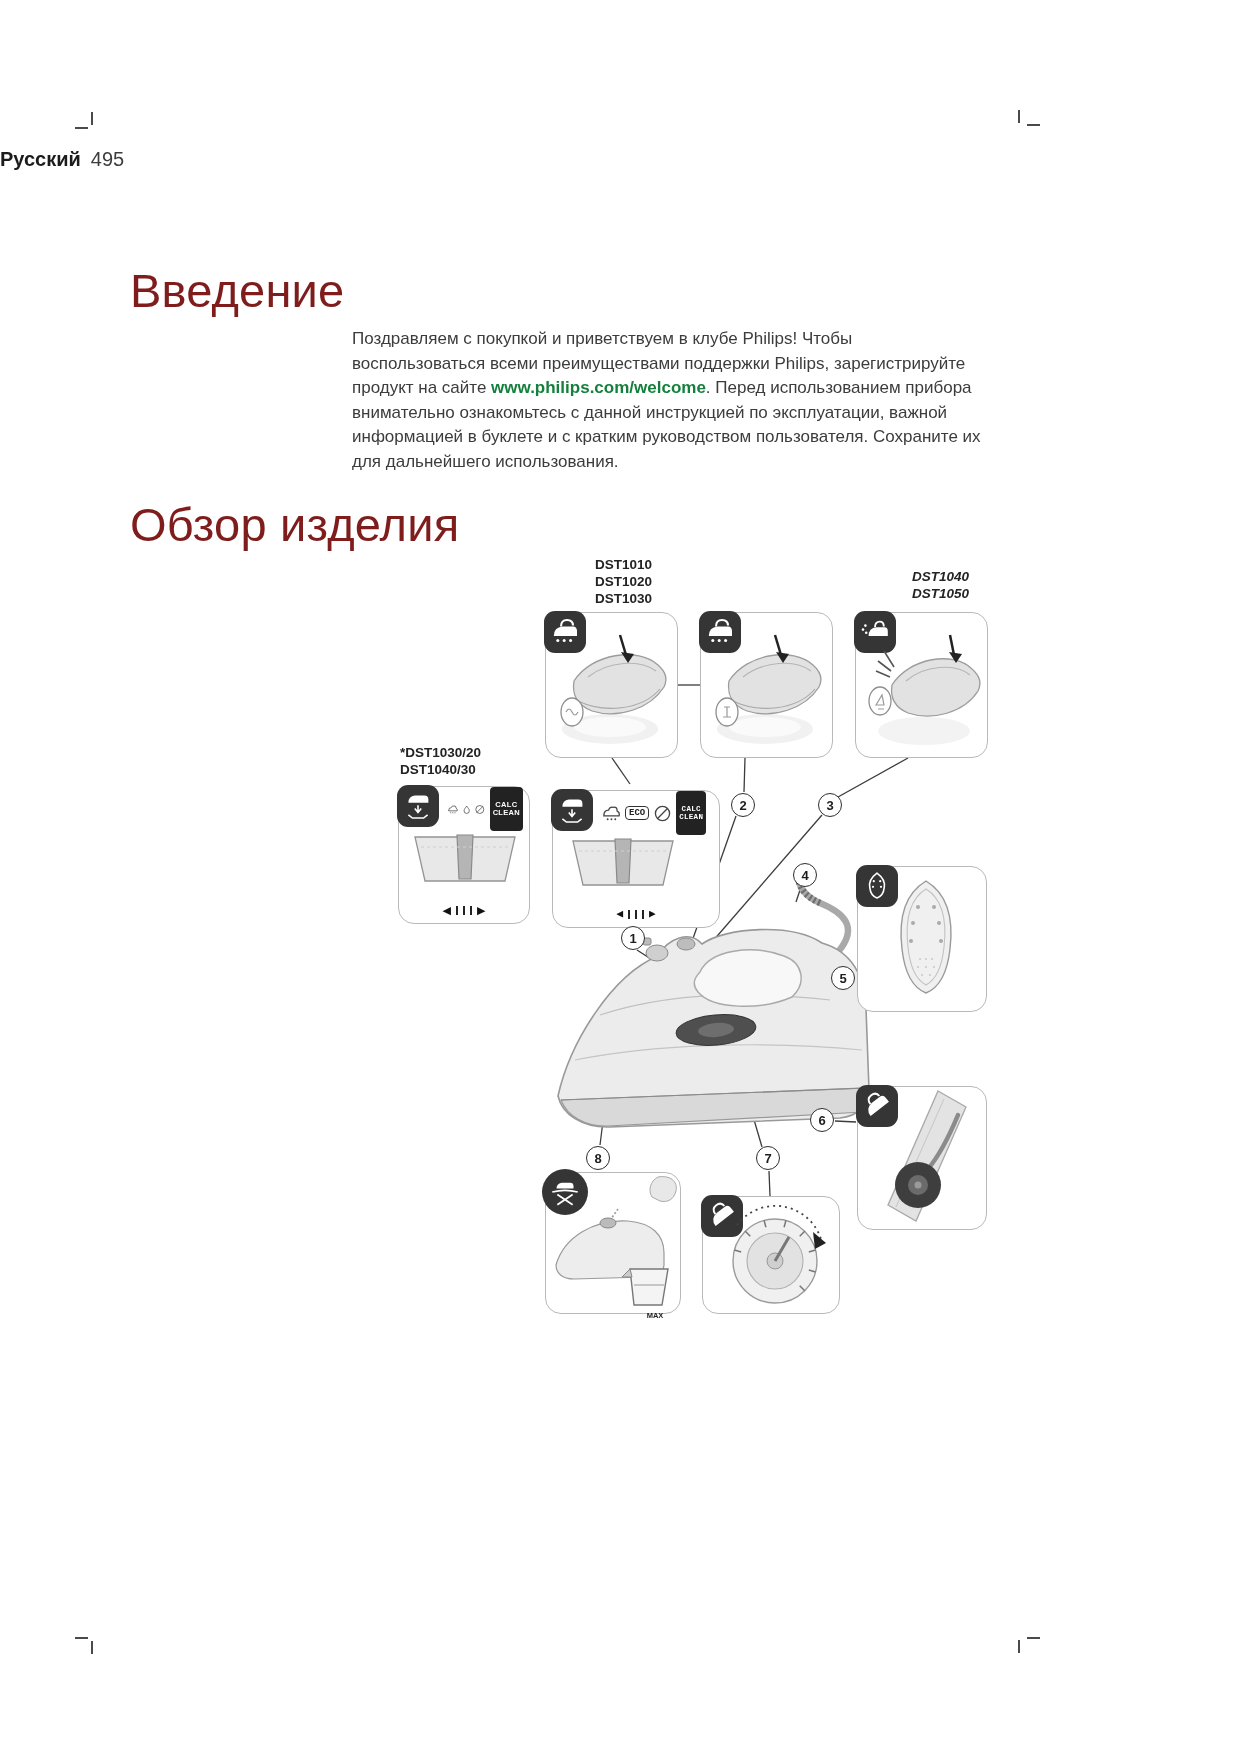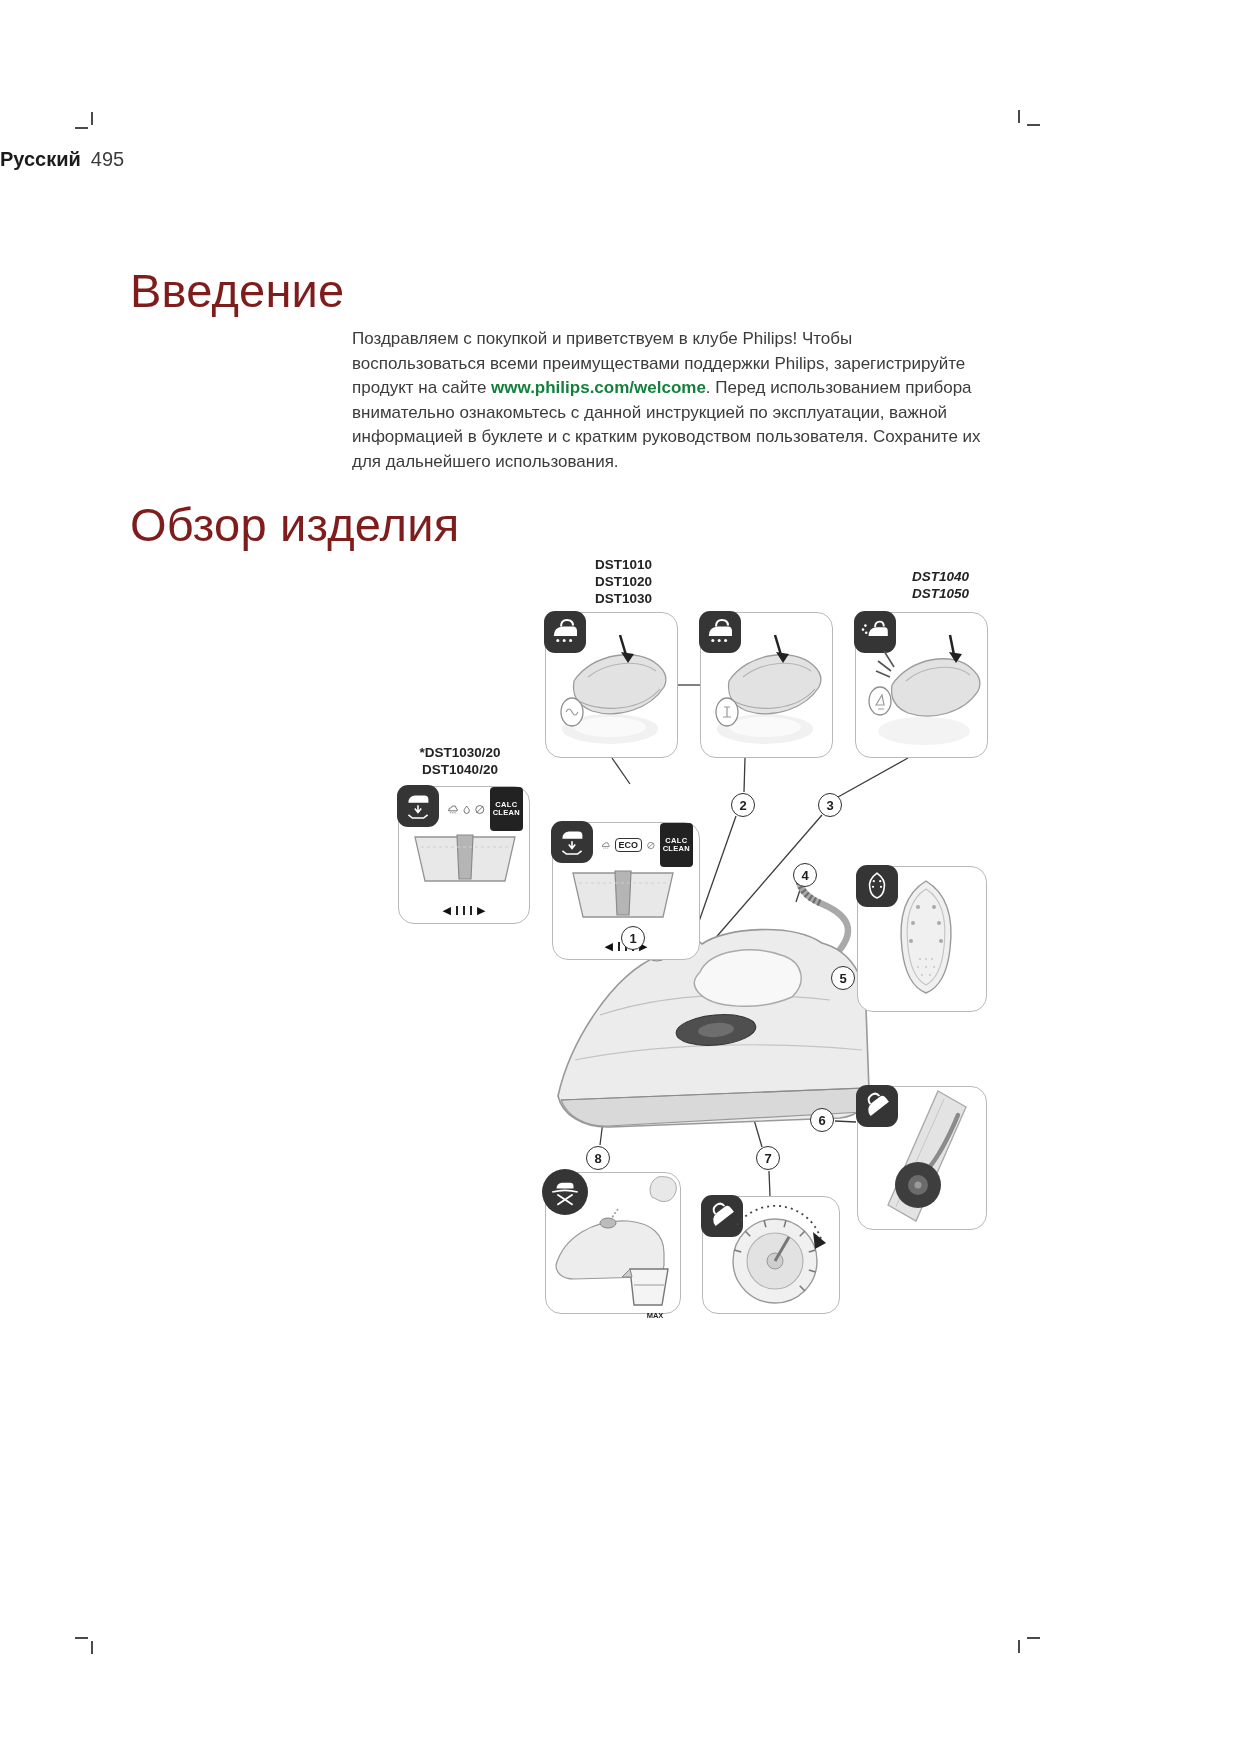--- a/index.html
+++ b/index.html
@@ -13,21 +13,21 @@
   .header .lang { font-weight:bold; color:#1b1b1b; margin-right:10px; }
 
   .h1 { position:absolute; left:130px; font-size:47px; font-weight:normal; color:#7f1d1d; letter-spacing:.2px; }
 
   .bodytext { position:absolute; left:352px; top:327px; width:638px; font-size:17px; line-height:24.5px; color:#3c3c3c; }
   .bodytext b { color:#15803d; }
 
   .overlay { position:absolute; left:0; top:0; z-index:1; }
 
   .model-label { position:absolute; z-index:2; font-size:13.5px; font-weight:bold; color:#232323; line-height:17px; }
-  .model-label.right { text-align:center; }
+  .model-label.right { text-align:left; }
 
   .cbox { position:absolute; z-index:2; background:#fff; border:1.6px solid #b9b9b9; border-radius:16px; }
   .badge { position:absolute; top:-2px; left:-2px; width:42px; height:42px; background:#353535; border-radius:11px;
            display:flex; align-items:center; justify-content:center; }
   .badge.round { width:46px; height:46px; border-radius:50%; top:-4px; left:-4px; }
   .cbox svg.art { position:absolute; }
 
   .icon-row { position:absolute; top:10px; left:48px; right:6px; height:24px; z-index:3;
               display:flex; align-items:center; justify-content:flex-start; gap:5px; }
   .calc { background:#222; color:#fff; border-radius:4px; font-size:7.5px; font-weight:bold;
@@ -121,21 +121,21 @@
     <div>DST1010</div>
     <div>DST1020</div>
     <div>DST1030</div>
   </div>
   <div class="model-label" style="left:912px; top:568px;font-style:italic;">
     <div>DST1040</div>
     <div>DST1050</div>
   </div>
   <div class="model-label right" style="left:400px; top:744px; width:120px;">
     <div>*DST1030/20</div>
-    <div>DST1040/20</div>
+    <div>DST1040/30</div>
   </div>
 
   <div class="cbox" style="left:545px; top:612px; width:133px; height:146px;">
     <div class="badge">
       <svg viewBox="0 0 40 40" width="32" height="32">
         <path d="M6 25 Q6 14 17 13 L30 13 Q35 13 35 19 L35 25 Z" fill="#fff"></path>
         <path d="M15 13 Q15 5 22.5 5 Q30 5 30 12" fill="none" stroke="#fff" stroke-width="2.6"></path>
         <circle cx="11" cy="30.5" r="1.9" fill="#fff"></circle>
           <circle cx="19" cy="30.5" r="1.9" fill="#fff"></circle>
           <circle cx="27" cy="30.5" r="1.9" fill="#fff"></circle>
@@ -233,21 +233,21 @@
     </svg>
     <div class="tank-arrows">
       <span class="tri">◀</span>
       <span class="hatch"></span>
       <span class="hatch"></span>
       <span class="hatch"></span>
       <span class="tri">▶</span>
     </div>
   </div>
 
-  <div class="cbox" style="left:552px; top:822px; width:148px; height:138px;">
+  <div class="cbox" style="left:552px; top:790px; width:168px; height:138px;font-family:Liberation Mono, monospace;">
     <div class="badge">
       <svg viewBox="0 0 40 40" width="32" height="32">
         <path d="M8 16 Q8 8 16 7 L28 7 Q33 7 33 12 L33 16 Z" fill="#fff"></path>
         <path d="M20 19 L20 27 M16 23 L20 28 L24 23" fill="none" stroke="#fff" stroke-width="2"></path>
         <path d="M8 31 L13 35 L27 35 L32 31" fill="none" stroke="#fff" stroke-width="2"></path>
       </svg>
     </div>
     <div class="icon-row">
       <svg width="19" height="17" viewBox="0 0 20 17">
         <path d="M3,11 Q3,5 8,5 Q9,1 13,2 Q17,1 17,6 Q20,7 19,11 Z" fill="none" stroke="#444" stroke-width="1.4"></path>

